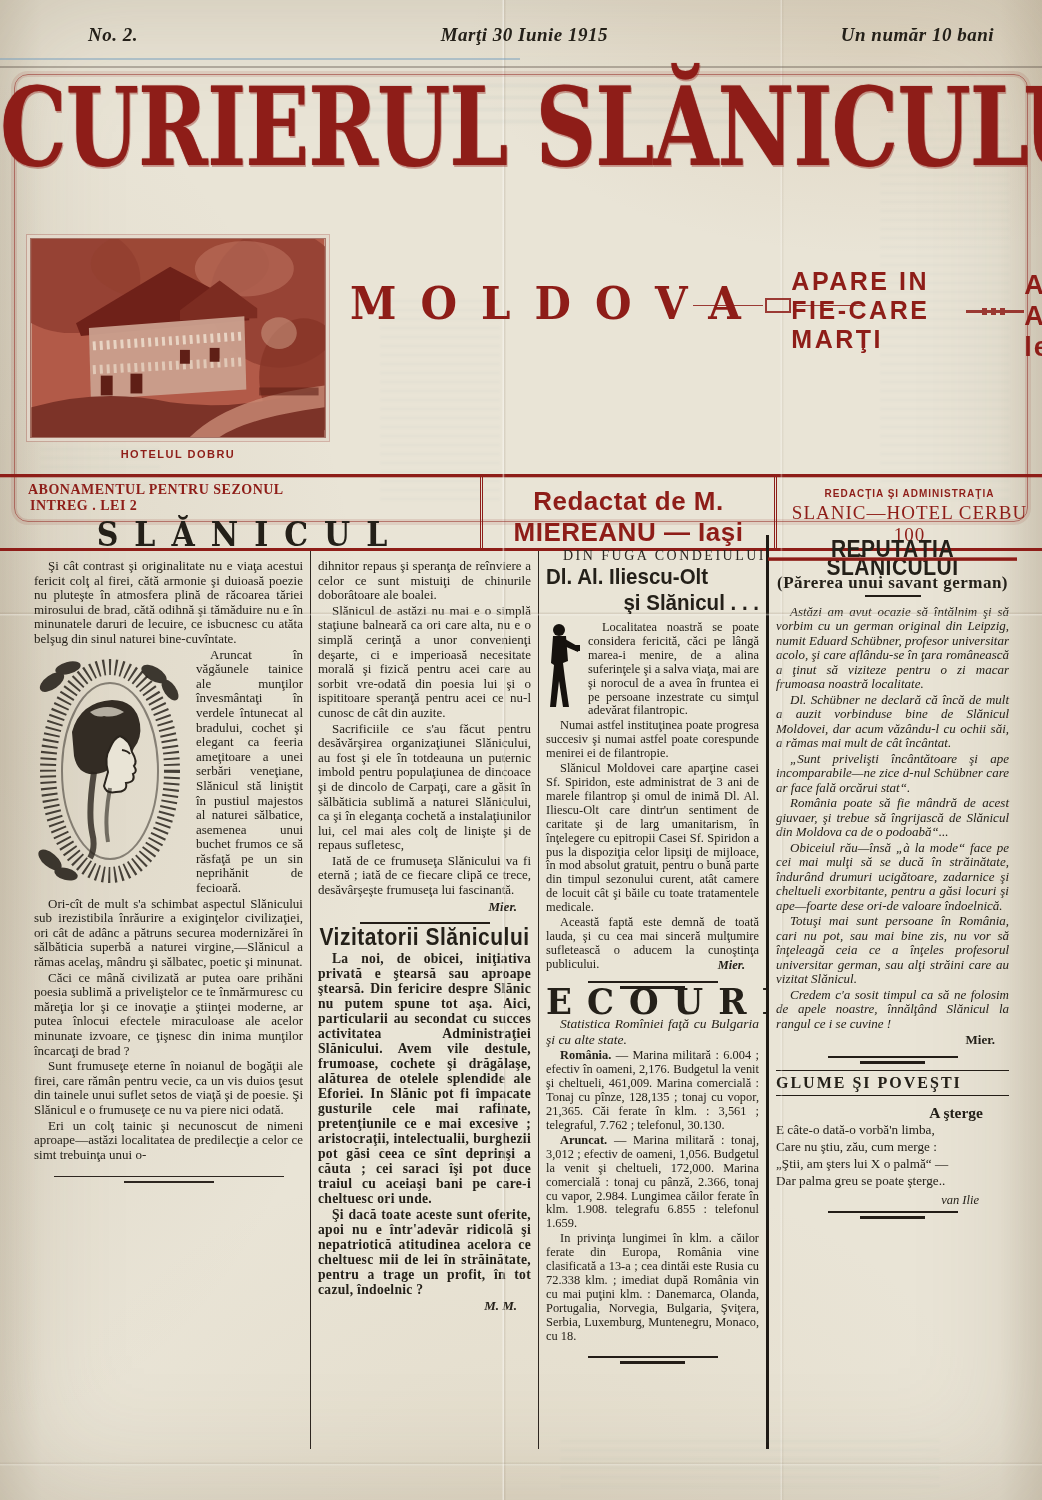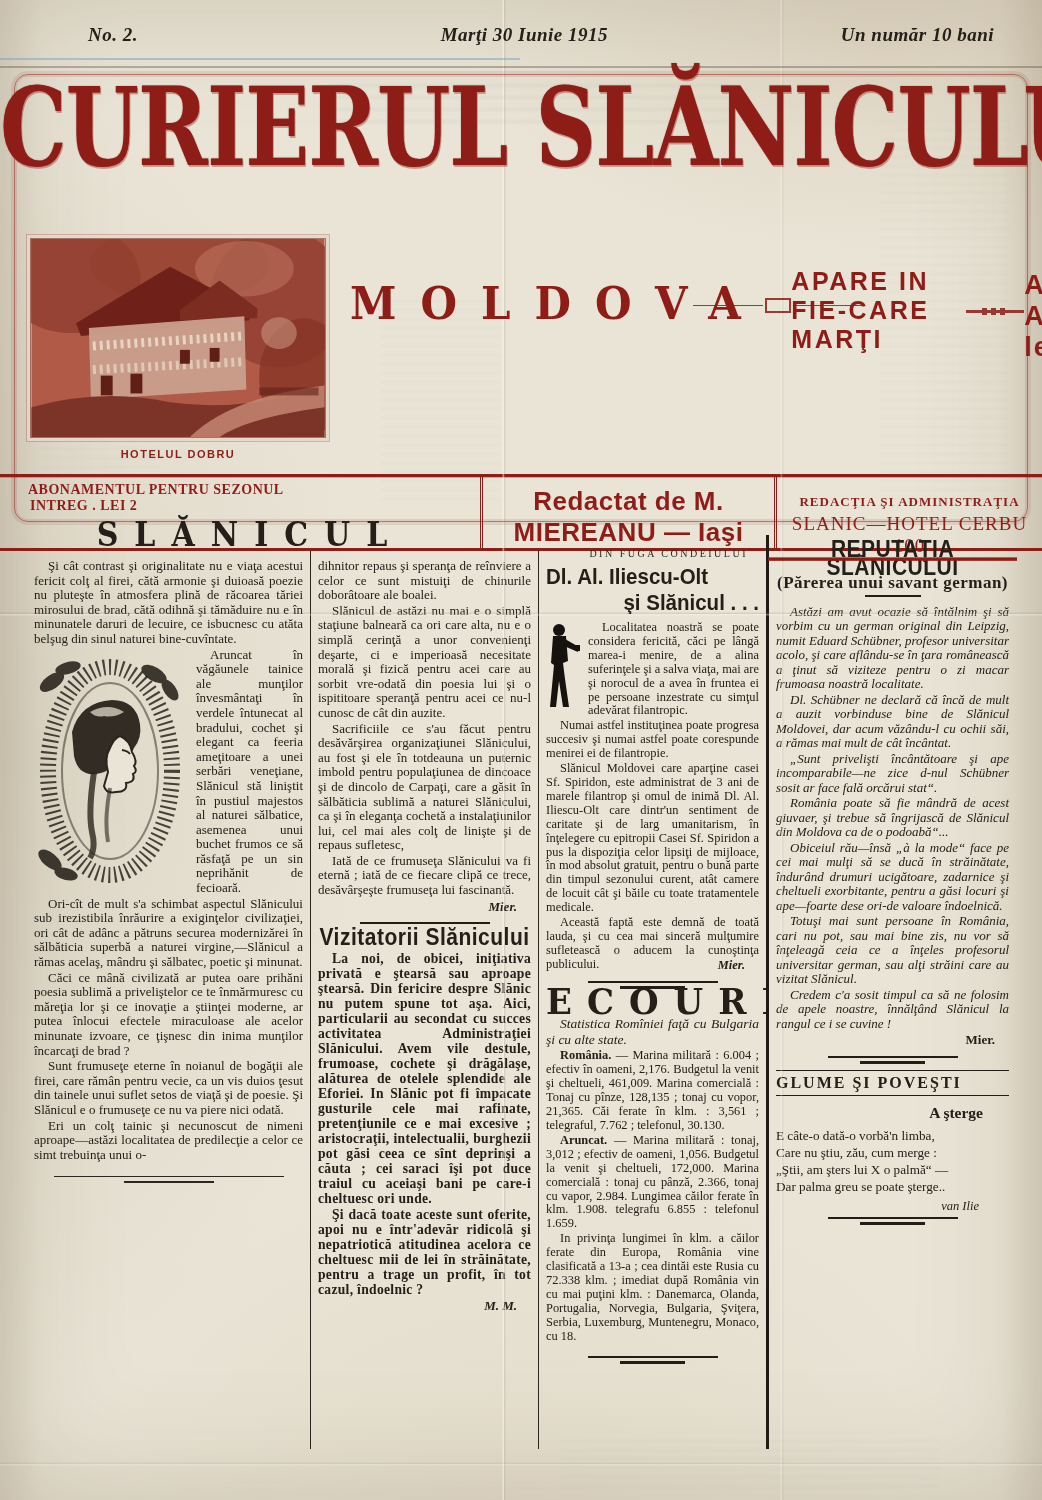--- a/index.html
+++ b/index.html
@@ -60,23 +60,23 @@
   .rule-red{height:3px;background:var(--red);margin:4px 0 0;box-shadow:0 1px 0 rgba(142,29,24,.3);}
   
   .infobar{display:flex;align-items:stretch;border-bottom:3px solid var(--red);height:74px;}
   .cell{padding:5px 8px 0;}
   .cell-left{width:480px;color:var(--red);font-size:14px;font-weight:bold;letter-spacing:.5px;padding-left:28px;}
   .cell-left .sub2{margin-left:2px;}
   .slanicul-title{font-family:"DejaVu Serif",serif;font-size:30px;font-weight:bold;color:var(--ink);
     letter-spacing:16px;text-align:center;margin-top:1px;transform:scaleY(1.1);transform-origin:top;}
   .cell-center{flex:1;border-left:3px double var(--red);text-align:center;display:flex;flex-direction:column;justify-content:space-between;}
   .editor{font-family:"Liberation Sans",sans-serif;font-weight:bold;color:var(--red);font-size:26px;letter-spacing:.5px;margin-top:4px;}
-  .kicker{font-size:10px;letter-spacing:2.5px;font-variant:small-caps;text-align:right;padding-right:18px;color:#2c2620;margin-bottom:6px;}
+  .kicker{font-size:14px;letter-spacing:2.5px;font-variant:small-caps;text-align:right;color:#2c2620;margin-bottom:6px;}
   .cell-right{width:268px;border-left:3px double var(--red);color:var(--red);text-align:center;}
-  .admin1{font-family:Liberation Serif, serif;font-size:13px;font-weight:bold;letter-spacing:1px;margin-top:12px;}
+  .admin1{font-family:Liberation Sans, sans-serif;font-size:10px;font-weight:bold;letter-spacing:1px;margin-top:6px;}
   .admin2{font-size:19px;letter-spacing:1px;margin-top:3px;}
   
   .columns{display:flex;height:898px;padding:0 26px 0 34px;}
   .col{padding:8px 7px 0;text-align:justify;font-size:13px;line-height:14.6px;}
   .col p{text-indent:14px;margin:0 0 1px;}
   .col1{width:276px;overflow:hidden;padding-left:0;}
   .col2{width:228px;border-left:1px solid #2d2620;overflow:hidden;}
   .col3{width:228px;border-left:1px solid #2d2620;overflow:hidden;font-size:12.4px;line-height:13.9px;}
   .col4{width:250px;border-left:3px solid #1f1a15;margin-top:-16px;padding-top:0;
     font-style:italic;font-size:13px;line-height:14.5px;}
@@ -103,21 +103,21 @@
   .ecouri-intro{font-style:italic;font-size:13.5px;line-height:16px;margin-bottom:4px;}
   .lead{font-weight:bold;}
   
   .h-reput{position:relative;font-family:"Liberation Sans",sans-serif;font-style:normal;font-weight:bold;
     font-size:21px;text-align:center;letter-spacing:.5px;transform:scaleY(1.15);margin:2px 0 4px;padding-top:6px;}
   .h-reput::after{content:"";position:absolute;left:-8px;right:-8px;top:58%;height:3px;background:var(--red);}
   .h-parere{font-style:normal;font-weight:bold;font-size:17px;text-align:center;letter-spacing:.5px;margin-bottom:4px;}
   .smallrule{width:56px;border-top:2px solid #231d17;margin:2px auto 8px;}
   .h-glume{font-style:normal;font-size:16px;letter-spacing:2px;text-align:left;
     border-top:1px solid #231d17;border-bottom:1px solid #231d17;padding:5px 0;margin:6px 0 10px;}
-  .h-sterge{font-style:normal;font-weight:bold;font-size:15.5px;text-align:right;padding-right:26px;margin-bottom:6px;}
+  .h-sterge{font-style:normal;font-weight:bold;font-size:15.5px;text-align:right;padding-right:26px;margin-bottom:0;}
   .poem div{font-style:normal;text-indent:0;line-height:17px;font-size:13.2px;}
   .sig-vanilie{text-align:right;font-style:italic;font-size:12.5px;padding-right:30px;margin-top:4px;}
 </style>
 </head>
 <body>
 
 <div class="page">
 
   <div class="crease-v" style="left:502px;"></div>
   <div class="crease-v" style="left:780px;opacity:.6;"></div>
@@ -288,21 +288,21 @@
       <p><span class="lead"></span><span>In privinţa lungimei în klm. a căilor ferate din Europa, România vine clasificată a 13-a ; cea dintăi este Rusia cu 72.338 klm. ; imediat după România vin cu mai puţini klm. : Danemarca, Olanda, Portugalia, Norvegia, Bulgaria, Şviţera, Serbia, Luxemburg, Muntenegru, Monaco, cu 18.</span></p>
       <div class="divider dbl" style="margin-top:12px;"></div>
     </div>
 
     <div class="col col4">
       <h3 class="h-reput">REPUTAŢIA SLĂNICULUI</h3>
       <div class="h-parere">(Părerea unui savant german)</div>
       <div class="smallrule"></div>
       <p>Astăzi am avut ocazie să întălnim şi să vorbim cu un german original din Leipzig, numit Eduard Schübner, profesor universitar acolo, şi care aflându-se în ţara românească a ţinut să viziteze pentru o zi macar frumoasa noastră localitate.</p>
       <p>Dl. Schübner ne declară că încă de mult a auzit vorbinduse bine de Slănicul Moldovei, dar acum văzându-l cu ochii săi, a rămas mai mult de cât încântat.</p>
-      <p>„Sunt privelişti încântătoare şi ape incomparabile—ne zice d-nul Schübner sosit ar face fală orcărui stat“.</p>
+      <p>„Sunt privelişti încântătoare şi ape incomparabile—ne zice d-nul Schübner care ar face fală orcărui stat“.</p>
       <p>România poate să fie mândră de acest giuvaer, şi trebue să îngrijască de Slănicul din Moldova ca de o podoabă“...</p>
       <p>Obiceiul rău—însă „à la mode“ face pe cei mai mulţi să se ducă în străinătate, îndurând drumuri ucigătoare, zadarnice şi cheltueli exorbitante, pentru a găsi locuri şi ape—foarte dese ori-de valoare îndoelnică.</p>
       <p>Totuşi mai sunt persoane în România, cari nu pot, sau mai bine zis, nu vor să înţeleagă ceia ce a înţeles profesorul universitar german, sau alţi străini care au vizitat Slănicul.</p>
       <p>Credem c'a sosit timpul ca să ne folosim de apele noastre, înnălţând Slănicul la rangul ce i se cuvine !</p>
       <div class="sig" style="font-style:normal;">Mier.</div>
       <div class="divider dbl"></div>
       <h4 class="h-glume">GLUME ŞI POVEŞTI</h4>
       <div class="h-sterge">A şterge</div>
       <div class="poem">
         <div>E câte-o dată-o vorbă'n limba,</div>

